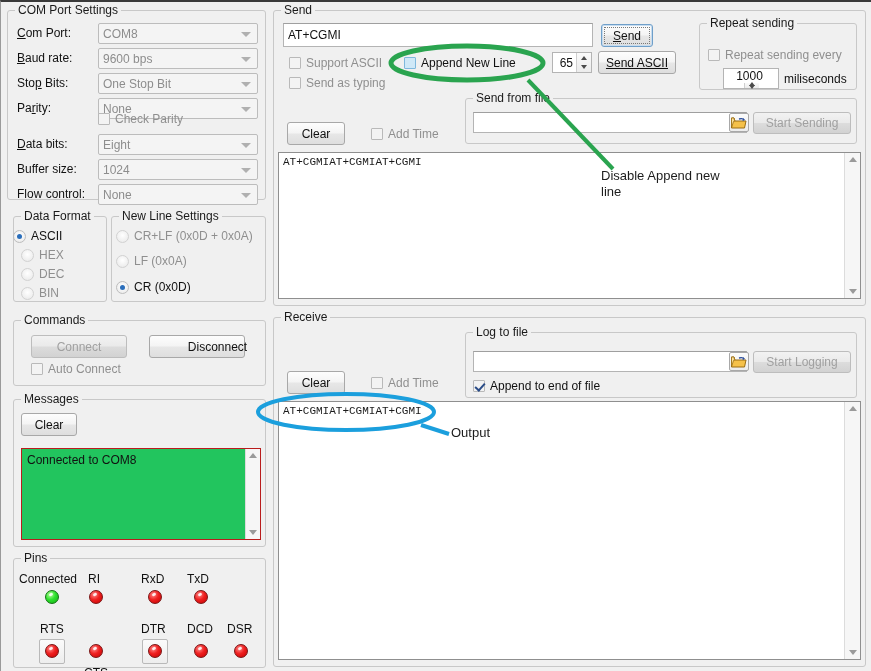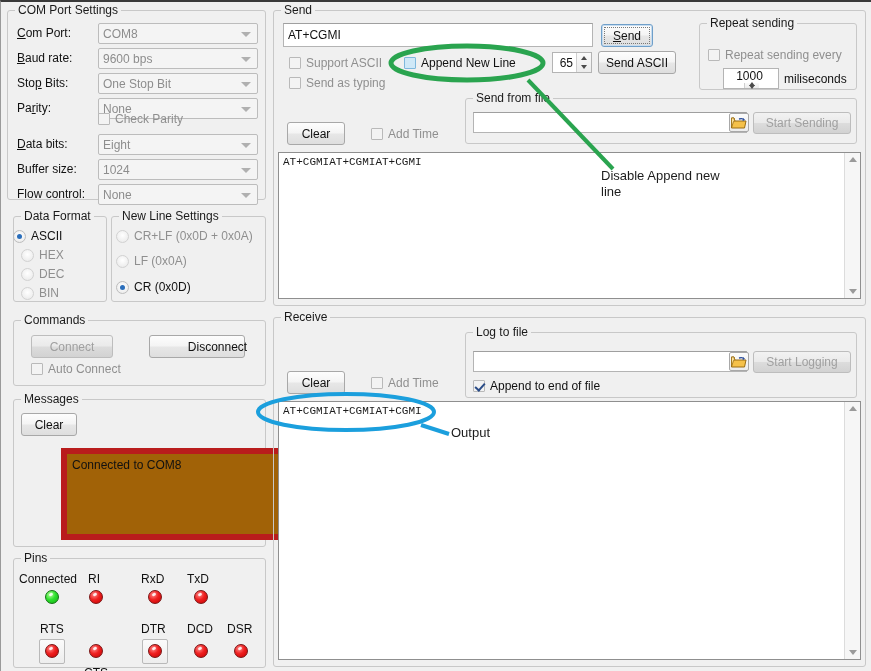--- a/index.html
+++ b/index.html
@@ -184,24 +184,23 @@
   }
   .ta .sbar .ar {
     position: absolute; left: 50%; margin-left: -4px;
     width: 0; height: 0;
   }
   .ta .sbar .ar.up { top: 4px; border-left: 4px solid transparent; border-right: 4px solid transparent; border-bottom: 5px solid #9a9a9a; }
   .ta .sbar .ar.dn { bottom: 4px; border-left: 4px solid transparent; border-right: 4px solid transparent; border-top: 5px solid #9a9a9a; }
   
   .listbox {
     position: absolute;
-    background: #a16207;
-    border: 6px solid #b91c1c;
+    background: #22c55e;
+    border: 1px solid #b91c1c;
     overflow: hidden;
-    margin-left: 40px;
   }
   .listbox .content {
     position: absolute; left: 5px; top: 4px;
     font-size: 12px; color: #111;
   }
   .listbox .sbar {
     position: absolute; right: 0; top: 0; bottom: 0; width: 15px;
     background: #f6f6f6; border-left: 1px solid #dcdcdc;
   }
   .listbox .sbar .ar { position: absolute; left: 50%; margin-left: -4px; width: 0; height: 0; }
@@ -333,21 +332,21 @@
     <span class="t">LF (0x0A)</span>
   </div>
   <div class="rad" style="left:115px;top:278px;">
     <span class="circ on"></span>
     <span class="t">CR (0x0D)</span>
   </div>
 
   <div class="gb" style="left:12px;top:318px;width:253px;height:66px;">
     <span class="gb-title">Commands</span>
   </div>
-  <div class="btn dis" style="left:30px;top:333px;width:82px;">
+  <div class="btn dis" style="left:30px;top:333px;width:96px;">
     <span>Connect</span>
   </div>
   <div class="btn" style="left:148px;top:333px;width:96px;padding-left:41px;">
     <span>Disconnect</span>
   </div>
   <div class="cbx dis" style="left:30px;top:360px;">
     <span class="box"></span>
     <span class="t">Auto Connect</span>
   </div>
 
@@ -395,21 +394,21 @@
     <span class="gb-title">Send</span>
   </div>
 
   <div class="tb" style="left:282px;top:21px;width:310px;height:24px;">
     <span>AT+CGMI</span>
   </div>
   <div class="btn focus" style="left:600px;top:22px;width:52px;">
     <span class="fr"></span>
     <span><span class="uline">S</span>end</span>
   </div>
-  <div class="btn" style="left:597px;top:49px;width:78px;">
+  <div class="btn" style="left:597px;top:49px;width:78px;text-decoration:underline;">
     <span>Send ASCII</span>
   </div>
 
   <div class="cbx dis" style="left:288px;top:54px;">
     <span class="box"></span>
     <span class="t">Support ASCII</span>
   </div>
   <div class="cbx hot" style="left:403px;top:54px;">
     <span class="box"></span>
     <span class="t">Append New Line</span>

